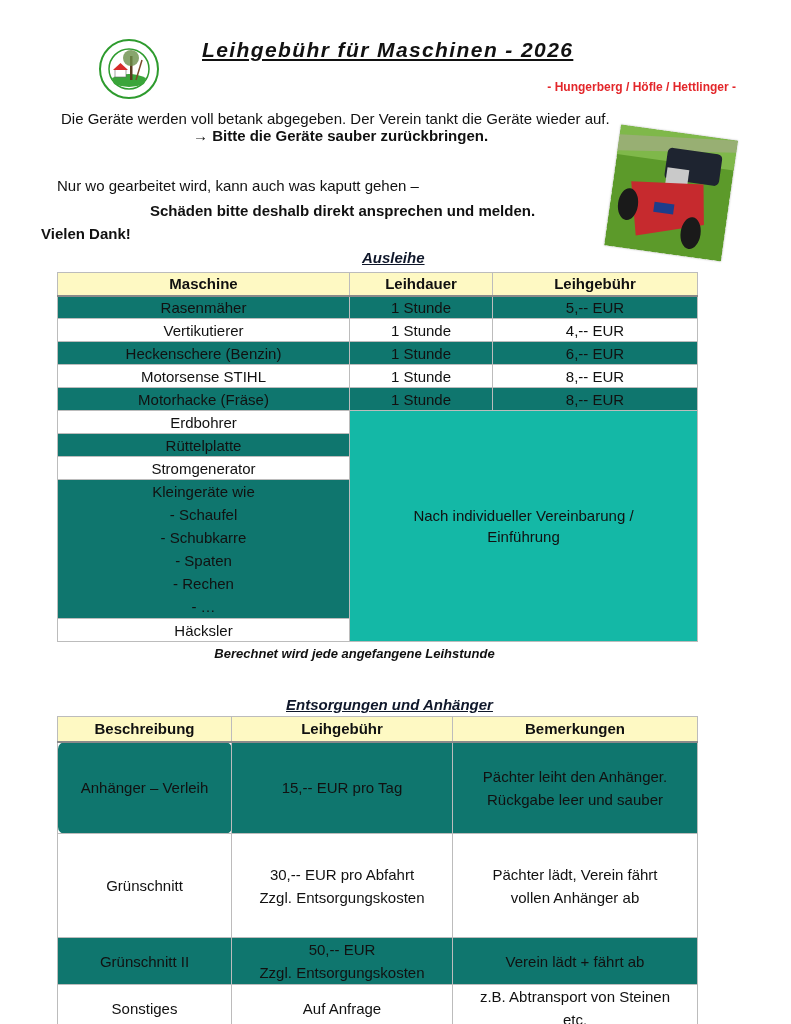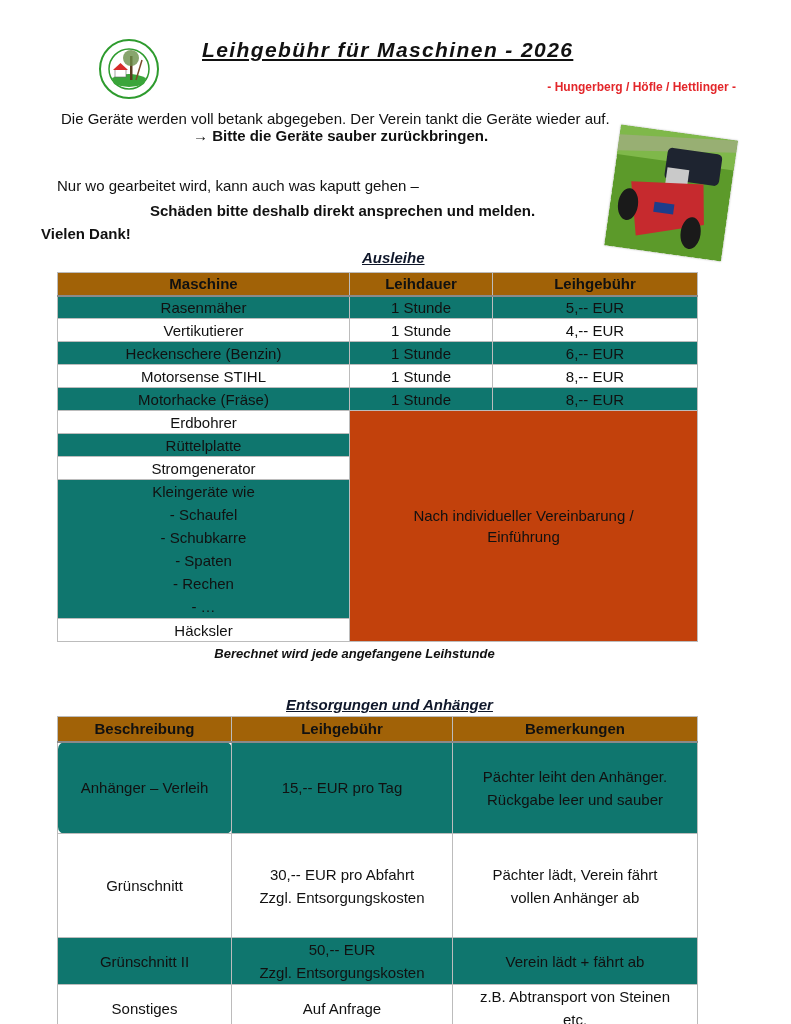--- a/index.html
+++ b/index.html
@@ -12,21 +12,21 @@
 
   .line { position: absolute; white-space: nowrap; font-size: 15px; }
   .bold { font-weight: bold; }
 
   .photo { position: absolute; left: 612px; top: 132px; width: 118px; height: 122px; transform: rotate(8deg); overflow: hidden; box-shadow: 0 0 2px rgba(0,0,0,0.3); }
 
   .section-title { position: absolute; font-size: 15px; font-weight: bold; color: #0f172a; text-decoration: underline; white-space: nowrap; font-style: italic; }
 
   table { position: absolute; border-collapse: collapse; table-layout: fixed; font-size: 15px; }
   td, th { border: 1px solid #bcbcbc; text-align: center; vertical-align: middle; padding: 0 4px; line-height: 22px; }
-  th { font-weight: bold; background: #a16207; }
+  th { font-weight: bold; background: #fef9c3; }
   .gray { background: #0f766e; }
   .hdr-row th { border-bottom: 2px solid #8a8a8a; }
 
   #t1 { left: 57px; top: 272px; width: 640px; }
   #t1 td, #t1 th { height: 23px; line-height: 21px; }
 
   #t2 { left: 57px; top: 716px; width: 640px; }
   #t2 td, #t2 th { line-height: 23px; }
 
   .note { position: absolute; left: 0; width: 709px; top: 646px; text-align: center; font-weight: bold; font-style: italic; font-size: 13px; }
@@ -104,21 +104,21 @@
     <td>1 Stunde</td>
     <td>8,-- EUR</td>
   </tr>
   <tr class="gray">
     <td>Motorhacke (Fräse)</td>
     <td>1 Stunde</td>
     <td>8,-- EUR</td>
   </tr>
   <tr>
     <td>Erdbohrer</td>
-    <td colspan="2" rowspan="5" style="background:#c2410c;">
+    <td colspan="2" rowspan="5" style="background:#14b8a6;">
       <div>Nach individueller Vereinbarung /</div>
       <div>Einführung</div>
     </td>
   </tr>
   <tr class="gray">
     <td>Rüttelplatte</td>
   </tr>
   <tr>
     <td>Stromgenerator</td>
   </tr>

